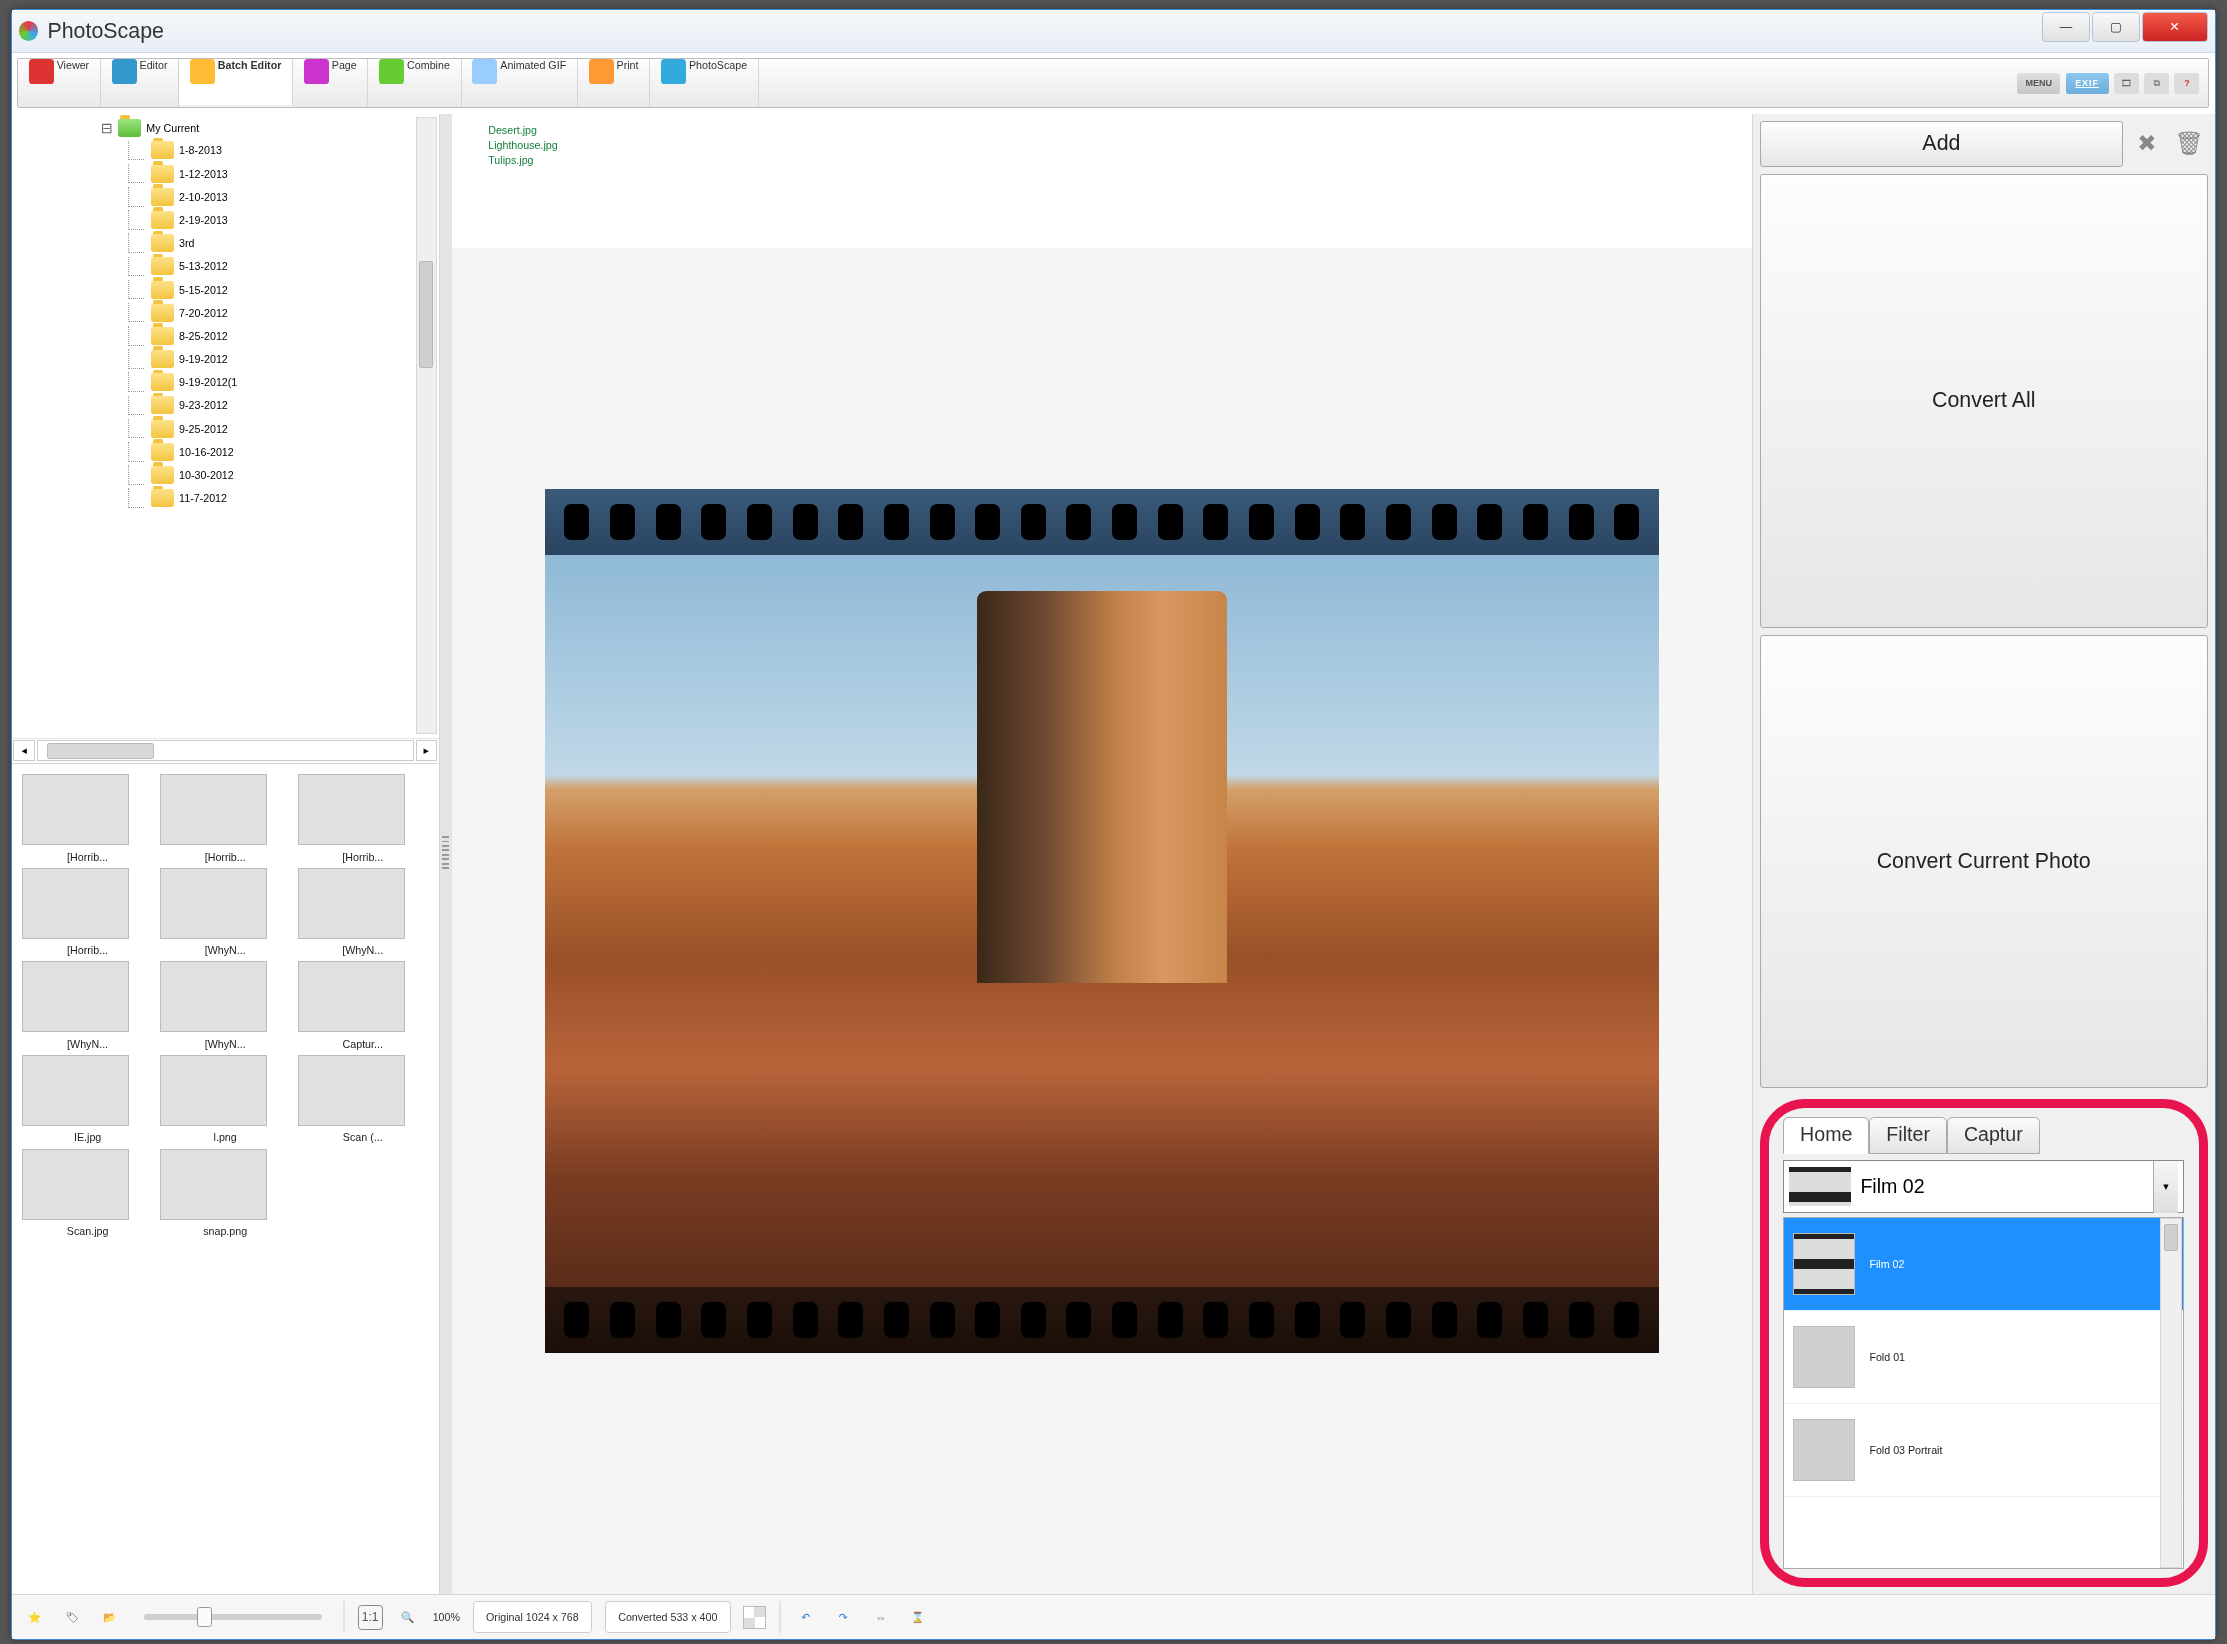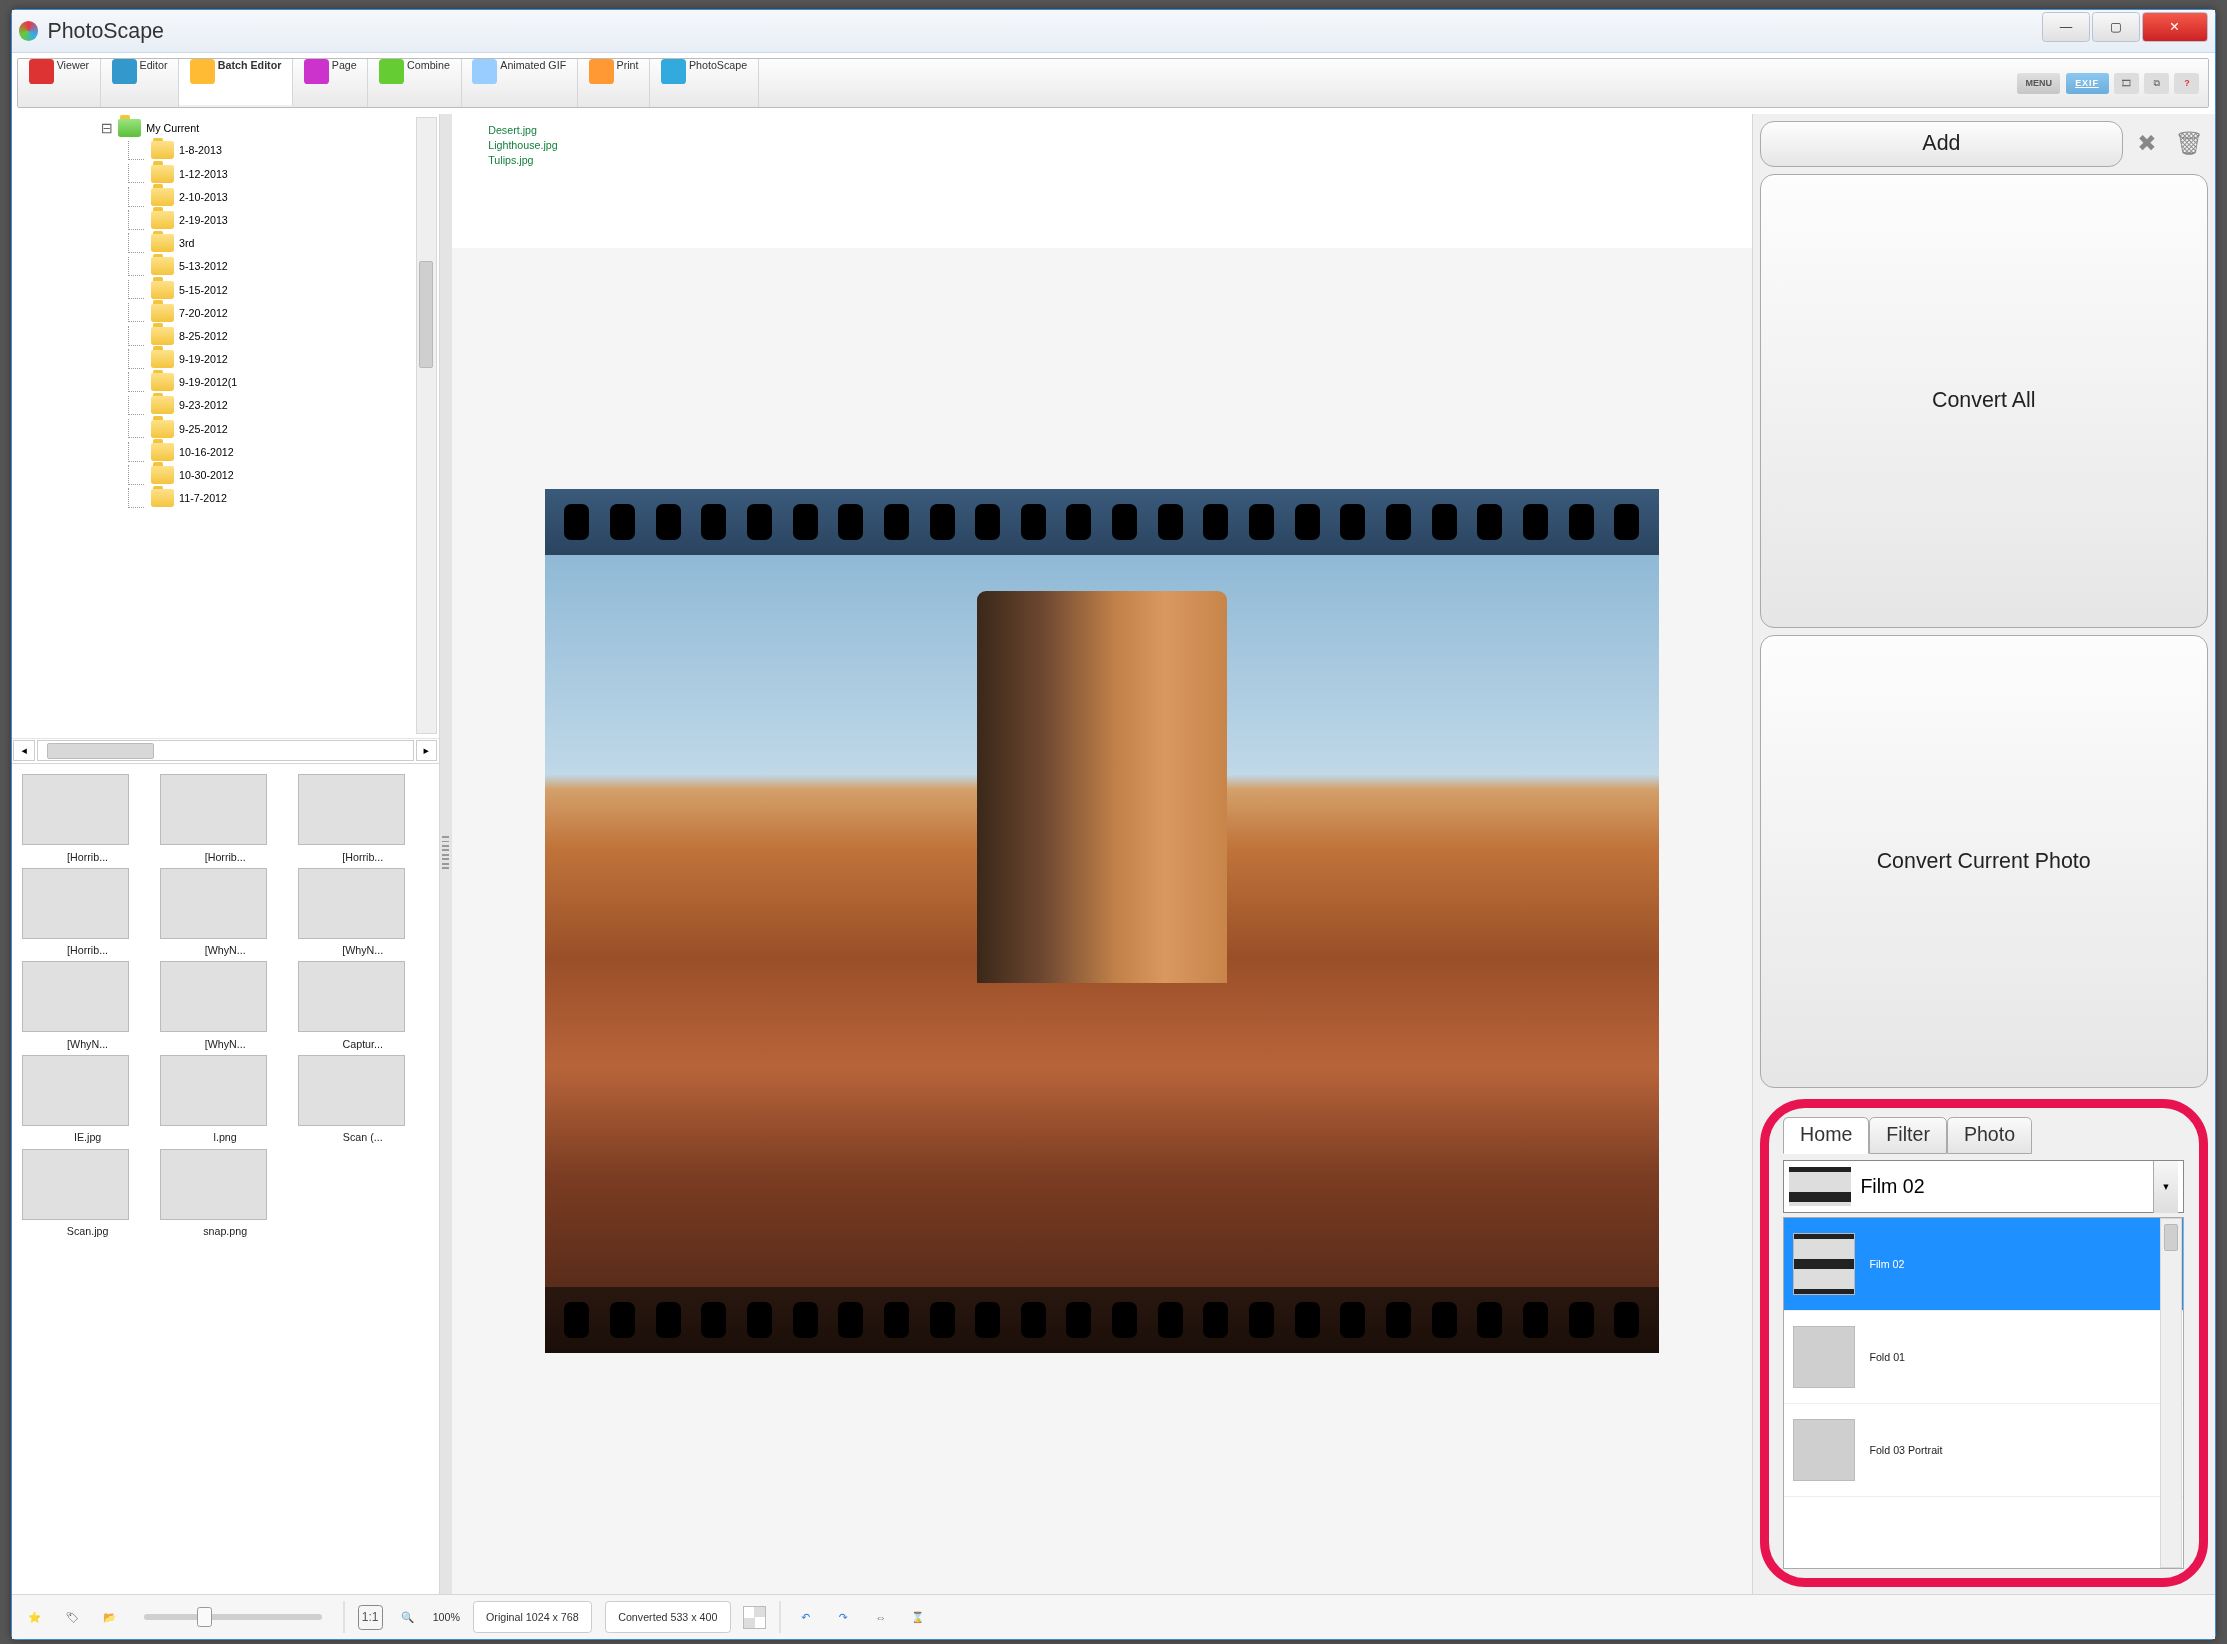--- a/index.html
+++ b/index.html
@@ -69,21 +69,21 @@
 .preview-img { width:1114px; height:864px; background:#333; position:relative; overflow:hidden; }
 .film-strip { position:absolute; left:0; right:0; height:66px; background:linear-gradient(#3a5a7a,#2a4460); display:flex; align-items:center; justify-content:space-around; padding:0 9px; }
 .film-strip.top { top:0; }
 .film-strip.bottom { bottom:0; background:linear-gradient(#2a1810,#1a0e08); }
 .film-hole { width:25px; height:36px; background:#000; border-radius:7.1px; }
 .desert-photo { position:absolute; left:0; right:0; top:66px; bottom:66px; background: linear-gradient(to bottom, #8fb9d6 0%, #c0d8e8 30%, #d4a06a 32%, #c0743a 40%, #9a4f28 55%, #b8643a 70%, #7a3c22 85%, #5a2c1a 100%); }
 .desert-photo .butte { position:absolute; left:50%; top:5%; transform:translateX(-50%); width:250px; height:392px; background:linear-gradient(90deg, #3a2818 0%, #6a4530 25%, #c08048 55%, #d89860 75%, #c8854a 100%); border-radius:9px 9px 0 0; }
 
 .right-pane { width:463px; border-left:1.8px solid #d6d6d6; display:flex; flex-direction:column; padding:7.1px; gap:7.1px; background:#f0f0f0; }
 .btn-row { display:flex; align-items:center; gap:5.3px; }
-.big-btn { flex:1; height:46px; background:linear-gradient(#fdfdfd,#e6e6e6); border:0.9px solid #aaa; border-radius:14px; font-size:21.4px; color:#222; display:flex; align-items:center; justify-content:center; }
+.big-btn { flex:1; height:46px; background:linear-gradient(#fdfdfd,#e6e6e6); border:0.9px solid #aaa; border-radius:3px; font-size:21.4px; color:#222; display:flex; align-items:center; justify-content:center; }
 .icon-btn { width:37px; height:37px; display:flex; align-items:center; justify-content:center; color:#888; font-size:23px; }
 
 .highlight-box { flex:1; border:9px solid #e8144f; border-radius:45px; padding:9px 5.3px; background:#f0f0f0; display:flex; flex-direction:column; overflow:hidden; margin-top:3.6px; }
 
 .tab-row { display:flex; gap:-0.9px; height:36px; padding-left:9px; }
 .tab { padding: 5.3px 16px; font-size:19.6px; color:#333; border:0.9px solid #aaa; background:linear-gradient(#fafafa,#e4e4e4); border-radius:5.3px 5.3px 0 0; margin-bottom:-0.9px; }
 .tab.active { background:#fff; border-bottom-color:#fff; }
 
 .combo { height:53px; margin:7.1px 9px 3.6px; border:0.9px solid #888; background:#fff; display:flex; align-items:center; padding:0 5.3px; gap:9px; }
 .combo .swatch { width:62px; height:39px; background:repeating-linear-gradient(#222 0 5.3px, #ddd 5.3px 25px, #222 25px 30px); }
@@ -401,21 +401,21 @@
         <div class="icon-btn">✖</div>
         <div class="icon-btn">🗑</div>
       </div>
       <div class="big-btn">Convert All</div>
       <div class="big-btn">Convert Current Photo</div>
 
       <div class="highlight-box">
         <div class="tab-row" id="right-tabs">
             <div class="tab active">Home</div>
             <div class="tab">Filter</div>
-            <div class="tab">Photo</div>
+            <div class="tab">Captur</div>
           </div>
         <div class="combo">
           <div class="swatch"></div>
           <div class="label">Film 02</div>
           <div class="drop">▾</div>
         </div>
         <div class="frame-list" id="frame-list" style="position:relative;">
           <div class="frame-item selected">
               <div class="frame-swatch" style="background: repeating-linear-gradient(rgb(34, 34, 34) 0px, rgb(34, 34, 34) 5.3px, rgb(221, 221, 221) 5.3px, rgb(221, 221, 221) 25px, rgb(34, 34, 34) 25px, rgb(34, 34, 34) 30px);"></div>
               <span>Film 02</span>

